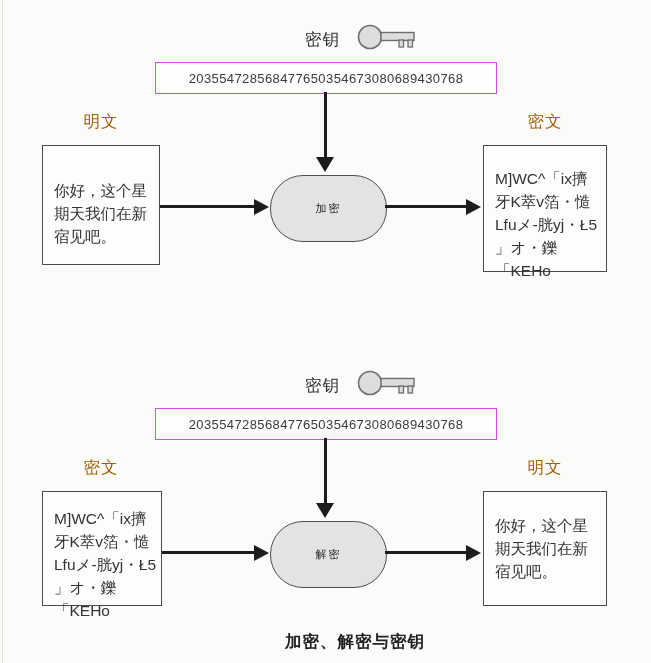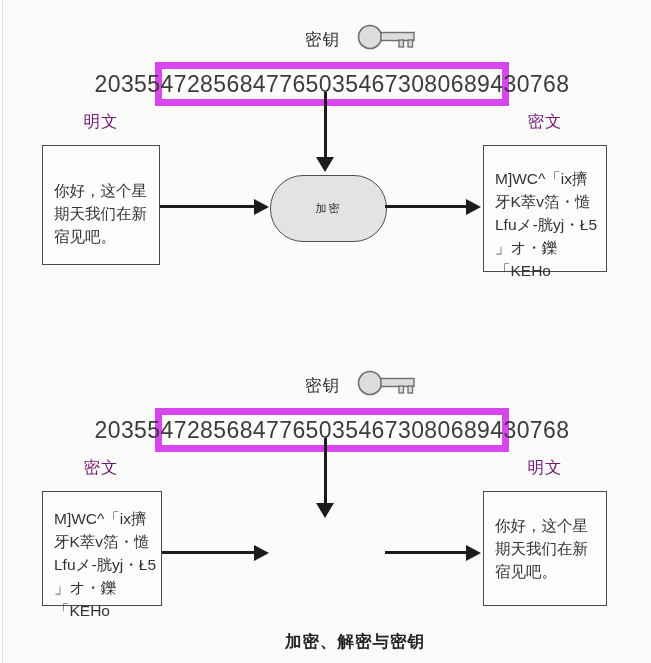--- a/index.html
+++ b/index.html
@@ -14,39 +14,39 @@
   .page-edge{
     position:absolute;left:2px;top:0;width:1px;height:663px;
     background:#e3e0da;
   }
   .key-row{
     position:absolute;display:flex;align-items:center;gap:16px;
   }
   .key-row .klabel{font-size:16.5px;letter-spacing:1px;color:#2e2e2e;}
   .keybox{
     position:absolute;left:155px;width:340px;height:30px;
-    border:7px solid #d946ef;background:#fdfdfc;
+    border:1px solid #d946ef;background:#fdfdfc;
     display:flex;align-items:center;justify-content:center;
-    font-size:23px;letter-spacing:.4px;color:#3b3b3b;
+    font-size:13px;letter-spacing:.4px;color:#3b3b3b;
   }
   .vline{position:absolute;left:324px;width:3px;height:66px;background:#1c1c1c;}
   .head-down{
     position:absolute;left:316px;width:0;height:0;
     border-left:9px solid transparent;border-right:9px solid transparent;
     border-top:15px solid #1c1c1c;
   }
   .hline{position:absolute;height:3px;background:#1c1c1c;}
   .head-right{
     position:absolute;width:0;height:0;
     border-top:8px solid transparent;border-bottom:8px solid transparent;
     border-left:15px solid #1c1c1c;
   }
   .side-label{
     position:absolute;height:20px;font-size:16.5px;letter-spacing:1px;
-    text-align:center;color:#701a75;
+    text-align:center;color:#a16207;
   }
   .tbox{
     position:absolute;border:1px solid #4a4a4a;background:#fdfdfc;
     font-size:15.5px;line-height:23px;color:#333;
     box-sizing:border-box;padding-left:11px;padding-right:4px;
   }
   .pill{
     position:absolute;left:270px;width:115px;height:65px;
     border:1.5px solid #4f4f4f;border-radius:33px;
     background:#e3e3e1;
@@ -126,20 +126,21 @@
   <div class="tbox" style="left:42px;top:491px;width:120px;height:115px;padding-top:15px;">
     <div>M]WC^「ix擠</div>
     <div>牙K萃v箔・慥</div>
     <div>Lfuメ-胱yj・Ł5</div>
     <div>」オ・鑠「KEHo</div>
   </div>
 
   <div class="hline" style="left:162px;top:551px;width:92px;"></div>
   <div class="head-right" style="left:254px;top:545px;"></div>
 
+  <div class="pill" style="top:521px;">解密</div>
 
   <div class="hline" style="left:385px;top:551px;width:81px;"></div>
   <div class="head-right" style="left:466px;top:545px;"></div>
 
   <div class="side-label" style="left:483px;top:457px;width:124px;">明文</div>
   <div class="tbox" style="left:483px;top:491px;width:124px;height:115px;padding-top:22px;">
     <div>你好，这个星</div>
     <div>期天我们在新</div>
     <div>宿见吧。</div>
   </div>

